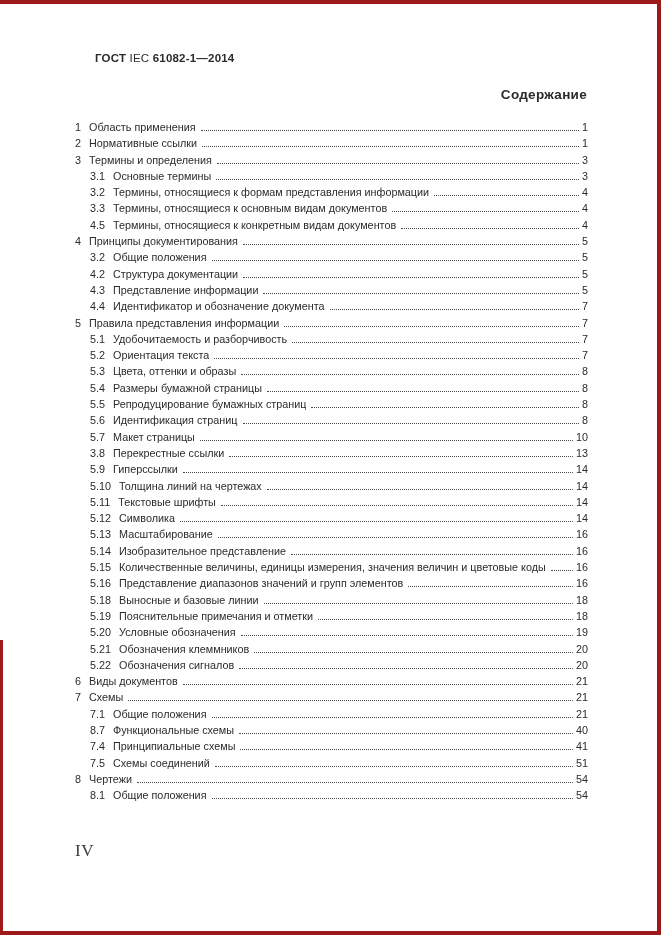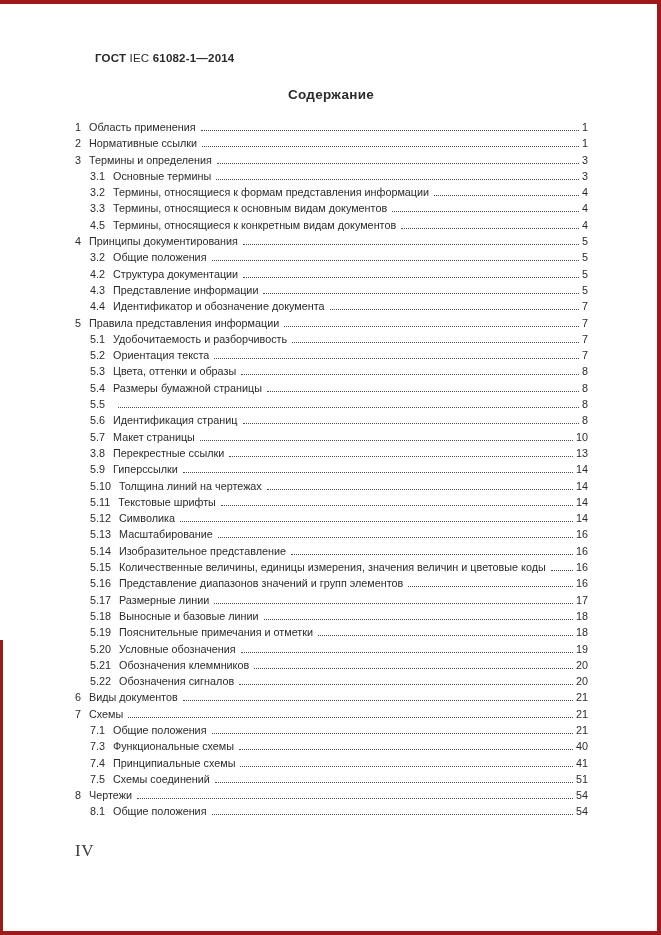--- a/index.html
+++ b/index.html
@@ -21,21 +21,21 @@
   .doc-header{
     position:absolute;left:75px;top:52px;
     font-size:11.5px;font-weight:bold;letter-spacing:.2px;
     white-space:nowrap;
     padding-left:20px;
   }
   .doc-header .reg{font-weight:normal;}
 
   .toc-title{
     position:absolute;left:75px;top:87px;width:512px;
-    text-align:center;font-weight:bold;font-size:13.5px;
+    text-align:right;font-weight:bold;font-size:13.5px;
     letter-spacing:.3px;
   }
 
   .toc{
     position:absolute;left:75px;top:119px;width:513px;
   }
   .toc-row{
     display:flex;align-items:baseline;
     height:16.3px;line-height:16.3px;
     font-size:10.8px;white-space:nowrap;
@@ -169,20 +169,21 @@
     <span class="toc-page">8</span>
   </div>
     <div class="toc-row level-2">
     <span class="toc-num">5.4</span>
     <span class="toc-label">Размеры бумажной страницы</span>
     <span class="toc-leader"></span>
     <span class="toc-page">8</span>
   </div>
     <div class="toc-row level-2">
     <span class="toc-num">5.5</span>
+    <span class="toc-label">Репродуцирование бумажных страниц</span>
     <span class="toc-leader"></span>
     <span class="toc-page">8</span>
   </div>
     <div class="toc-row level-2">
     <span class="toc-num">5.6</span>
     <span class="toc-label">Идентификация страниц</span>
     <span class="toc-leader"></span>
     <span class="toc-page">8</span>
   </div>
     <div class="toc-row level-2">
@@ -239,26 +240,20 @@
     <span class="toc-leader"></span>
     <span class="toc-page">16</span>
   </div>
     <div class="toc-row level-2">
     <span class="toc-num">5.16</span>
     <span class="toc-label">Представление диапазонов значений и групп элементов</span>
     <span class="toc-leader"></span>
     <span class="toc-page">16</span>
   </div>
     <div class="toc-row level-2">
-    <span class="toc-num">5.17</span>
-    <span class="toc-label">Размерные линии</span>
-    <span class="toc-leader"></span>
-    <span class="toc-page">17</span>
-  </div>
-    <div class="toc-row level-2">
     <span class="toc-num">5.18</span>
     <span class="toc-label">Выносные и базовые линии</span>
     <span class="toc-leader"></span>
     <span class="toc-page">18</span>
   </div>
     <div class="toc-row level-2">
     <span class="toc-num">5.19</span>
     <span class="toc-label">Пояснительные примечания и отметки</span>
     <span class="toc-leader"></span>
     <span class="toc-page">18</span>
@@ -293,21 +288,21 @@
     <span class="toc-leader"></span>
     <span class="toc-page">21</span>
   </div>
     <div class="toc-row level-2">
     <span class="toc-num">7.1</span>
     <span class="toc-label">Общие положения</span>
     <span class="toc-leader"></span>
     <span class="toc-page">21</span>
   </div>
     <div class="toc-row level-2">
-    <span class="toc-num">7.3</span>
+    <span class="toc-num">8.7</span>
     <span class="toc-label">Функциональные схемы</span>
     <span class="toc-leader"></span>
     <span class="toc-page">40</span>
   </div>
     <div class="toc-row level-2">
     <span class="toc-num">7.4</span>
     <span class="toc-label">Принципиальные схемы</span>
     <span class="toc-leader"></span>
     <span class="toc-page">41</span>
   </div>

